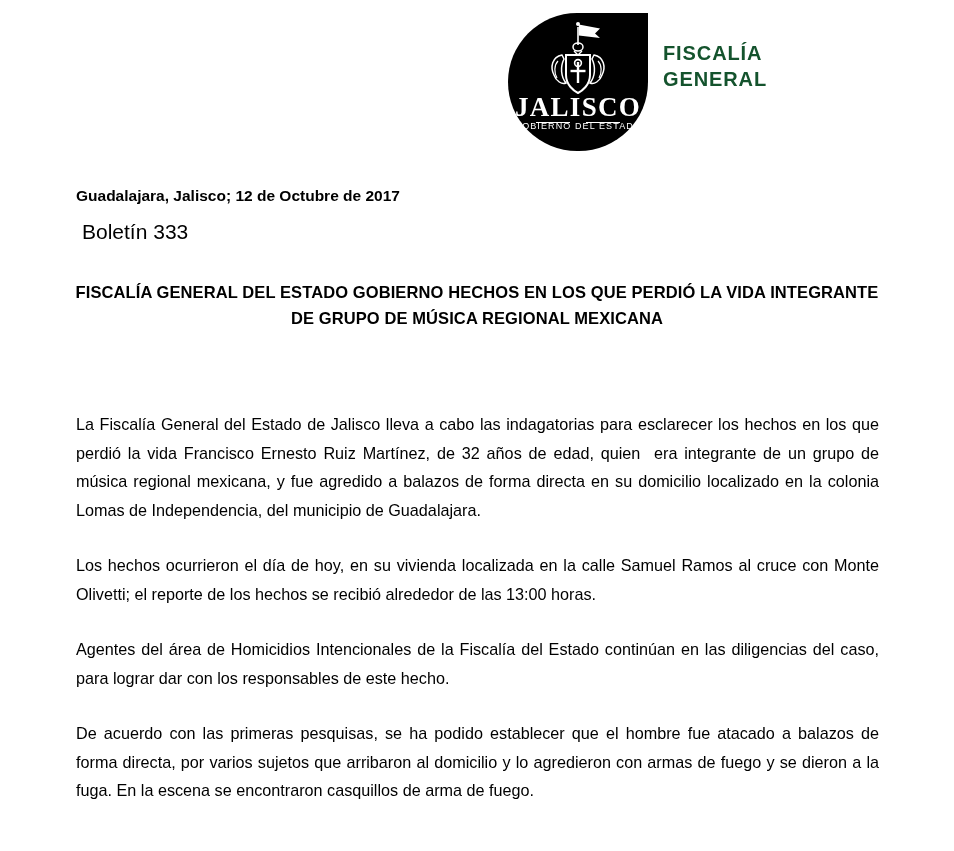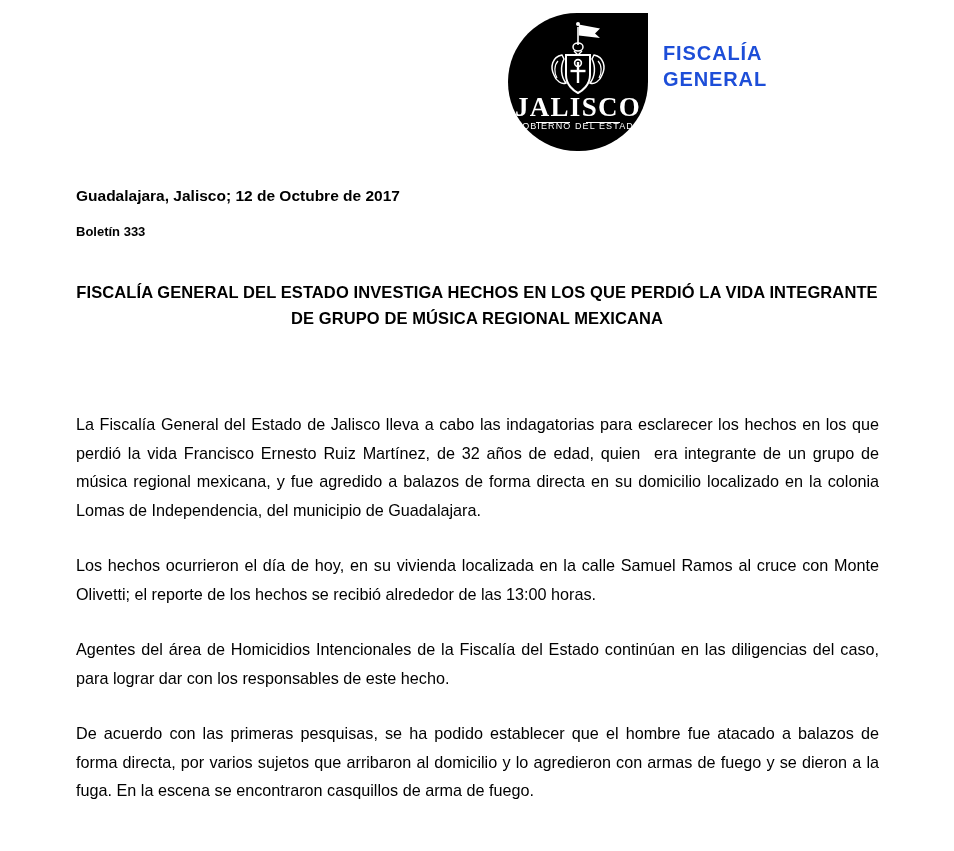--- a/index.html
+++ b/index.html
@@ -97,21 +97,21 @@
     letter-spacing: 1.1px;
     color: #ffffff;
     display: block;
     line-height: 11px;
   }
 
   .org-name {
     position: absolute;
     left: 155px;
     top: 27px;
-    color: #1d4ed8;
+    color: #14532d;
     font-family: "Liberation Sans", sans-serif;
     font-weight: bold;
     font-size: 20px;
     letter-spacing: 0.9px;
     line-height: 26px;
   }
   .org-name span { display: block; white-space: nowrap; }
 
   
   .meta {
@@ -120,24 +120,24 @@
     top: 185px;
     width: 802px;
   }
   .meta-place {
     font-size: 15.5px;
     font-weight: bold;
     line-height: 22px;
     margin: 0 0 14px 0;
   }
   .meta-bulletin {
-    font-size: 13px;
-    font-weight: bold;
+    font-size: 21px;
+    font-weight: normal;
     line-height: 22px;
-    margin: 0;
+    margin: 6px;
   }
 
   
   .doc-title {
     position: absolute;
     left: 70px;
     top: 279px;
     width: 814px;
     text-align: center;
     font-size: 16.5px;
@@ -211,21 +211,21 @@
         <span>GENERAL</span>
       </div>
     </div>
   </div>
 
   <div class="meta">
     <p class="meta-place">Guadalajara, Jalisco; 12 de Octubre de 2017</p>
     <p class="meta-bulletin">Boletín 333</p>
   </div>
 
-  <h1 class="doc-title">FISCALÍA GENERAL DEL ESTADO INVESTIGA HECHOS EN LOS QUE PERDIÓ LA VIDA INTEGRANTE DE GRUPO DE MÚSICA REGIONAL MEXICANA</h1>
+  <h1 class="doc-title">FISCALÍA GENERAL DEL ESTADO GOBIERNO HECHOS EN LOS QUE PERDIÓ LA VIDA INTEGRANTE DE GRUPO DE MÚSICA REGIONAL MEXICANA</h1>
 
   <div class="body-copy">
     <p>La Fiscalía General del Estado de Jalisco lleva a cabo las indagatorias para esclarecer los hechos en los que perdió la vida Francisco Ernesto Ruiz Martínez, de 32 años de edad, quien  era integrante de un grupo de música regional mexicana, y fue agredido a balazos de forma directa en su domicilio localizado en la colonia Lomas de Independencia, del municipio de Guadalajara.</p>
     <p>Los hechos ocurrieron el día de hoy, en su vivienda localizada en la calle Samuel Ramos al cruce con Monte Olivetti; el reporte de los hechos se recibió alrededor de las 13:00 horas.</p>
     <p>Agentes del área de Homicidios Intencionales de la Fiscalía del Estado continúan en las diligencias del caso, para lograr dar con los responsables de este hecho.</p>
     <p>De acuerdo con las primeras pesquisas, se ha podido establecer que el hombre fue atacado a balazos de forma directa, por varios sujetos que arribaron al domicilio y lo agredieron con armas de fuego y se dieron a la fuga. En la escena se encontraron casquillos de arma de fuego.</p>
   </div>
 
 </div>
 

